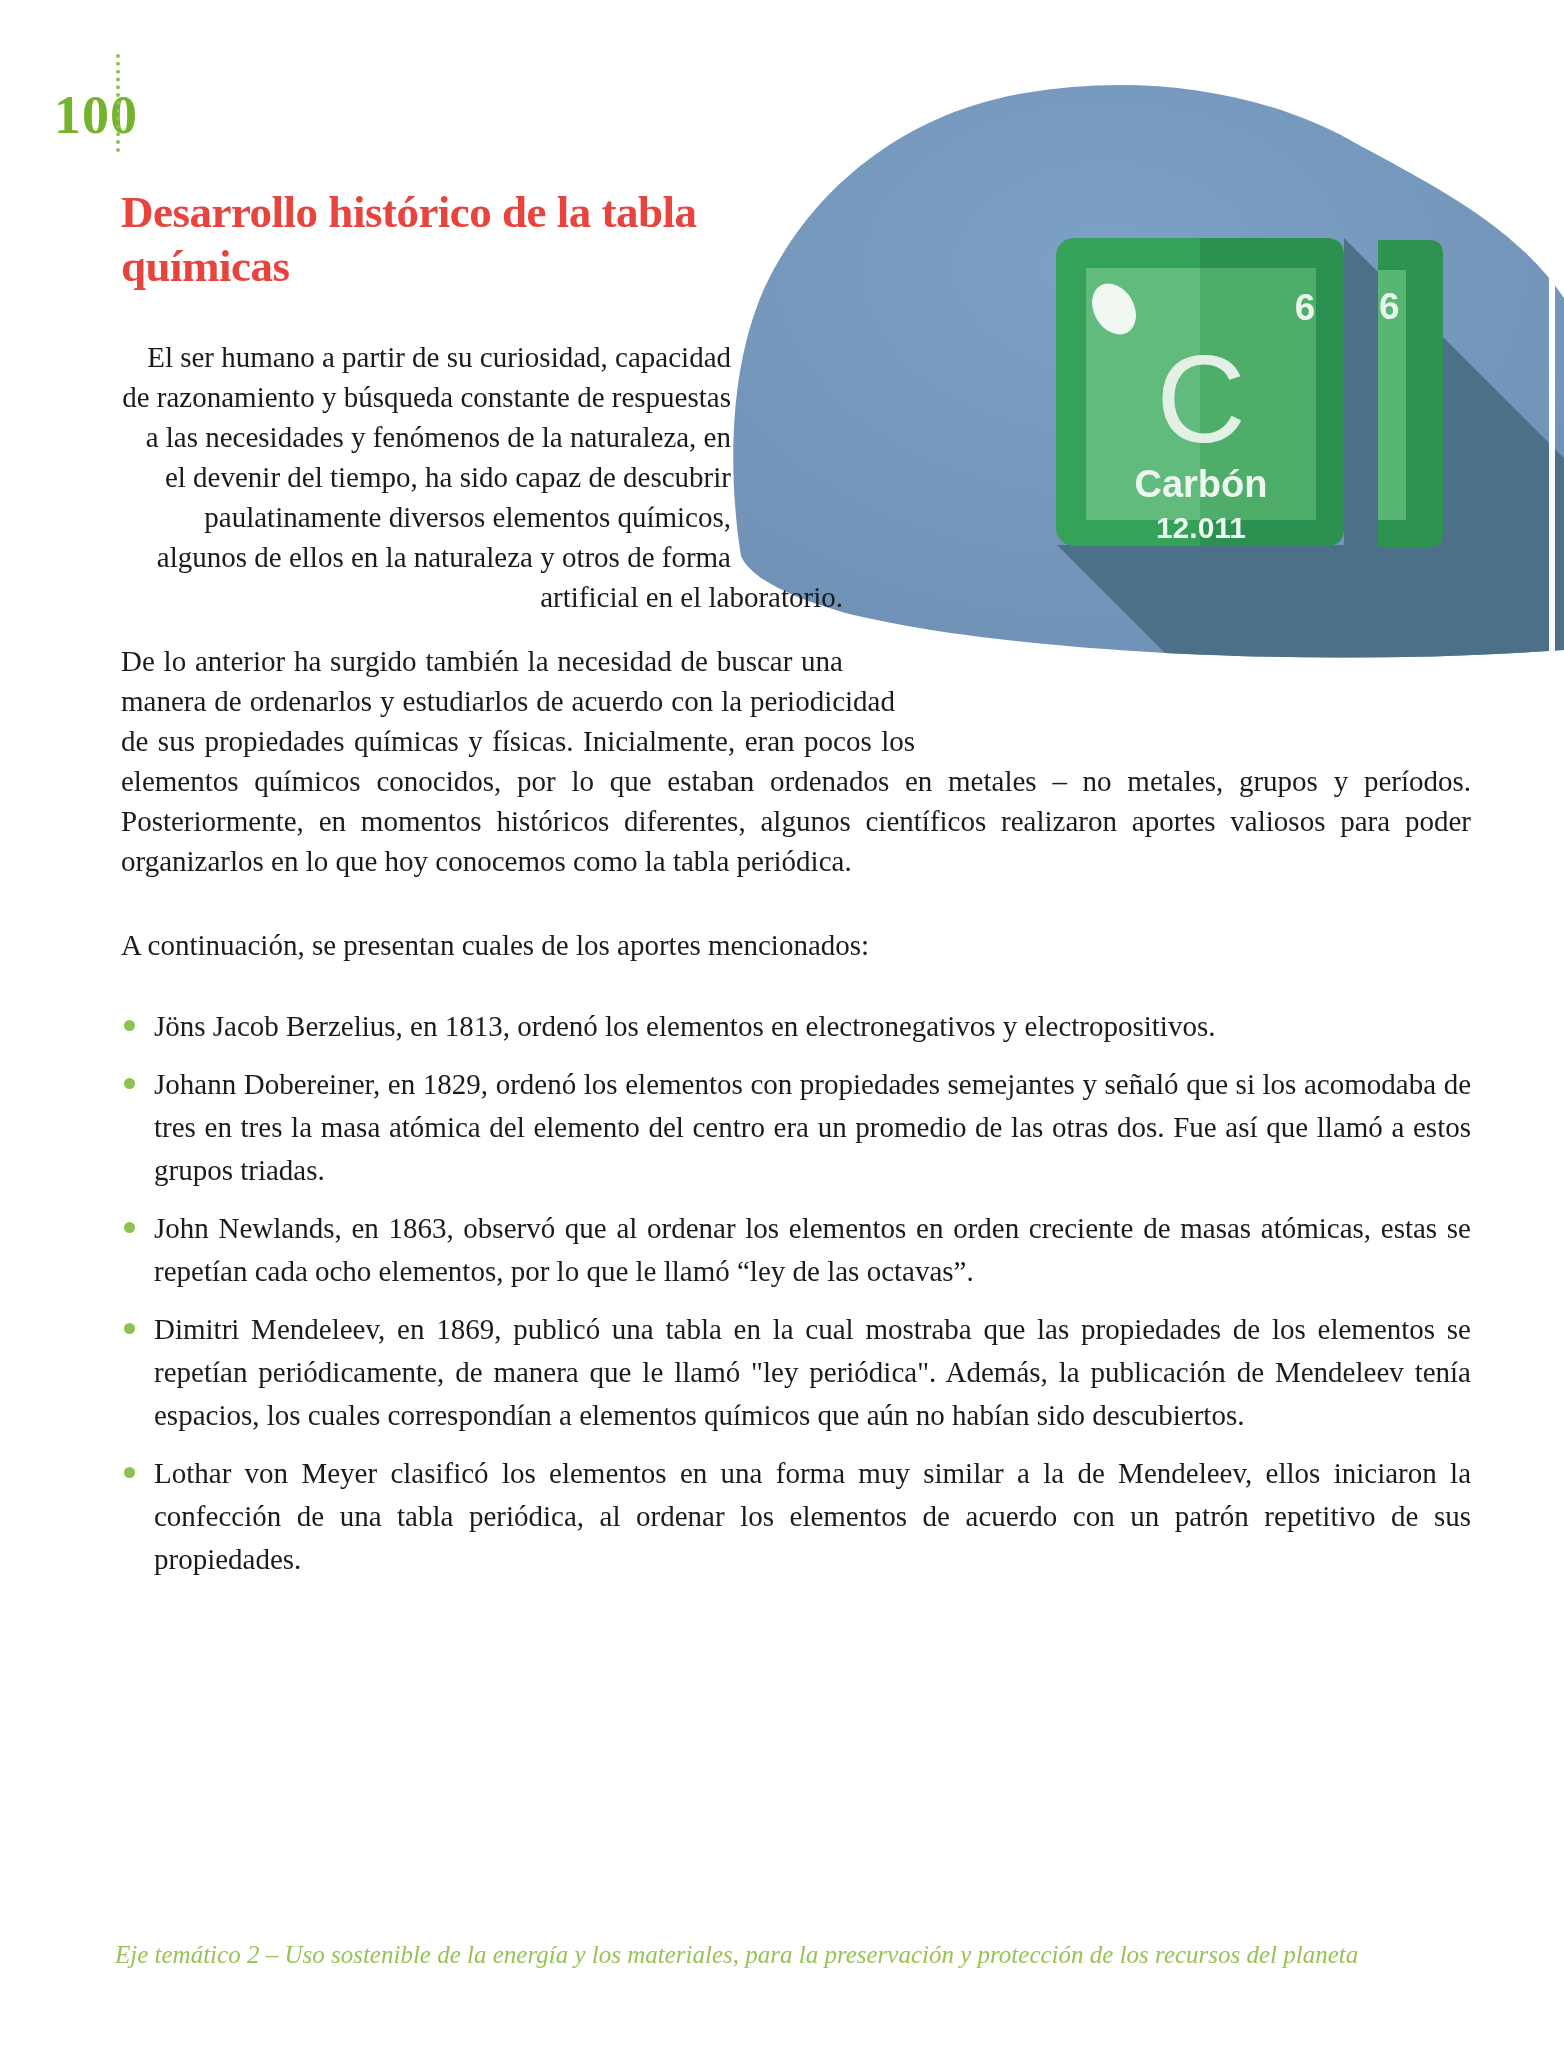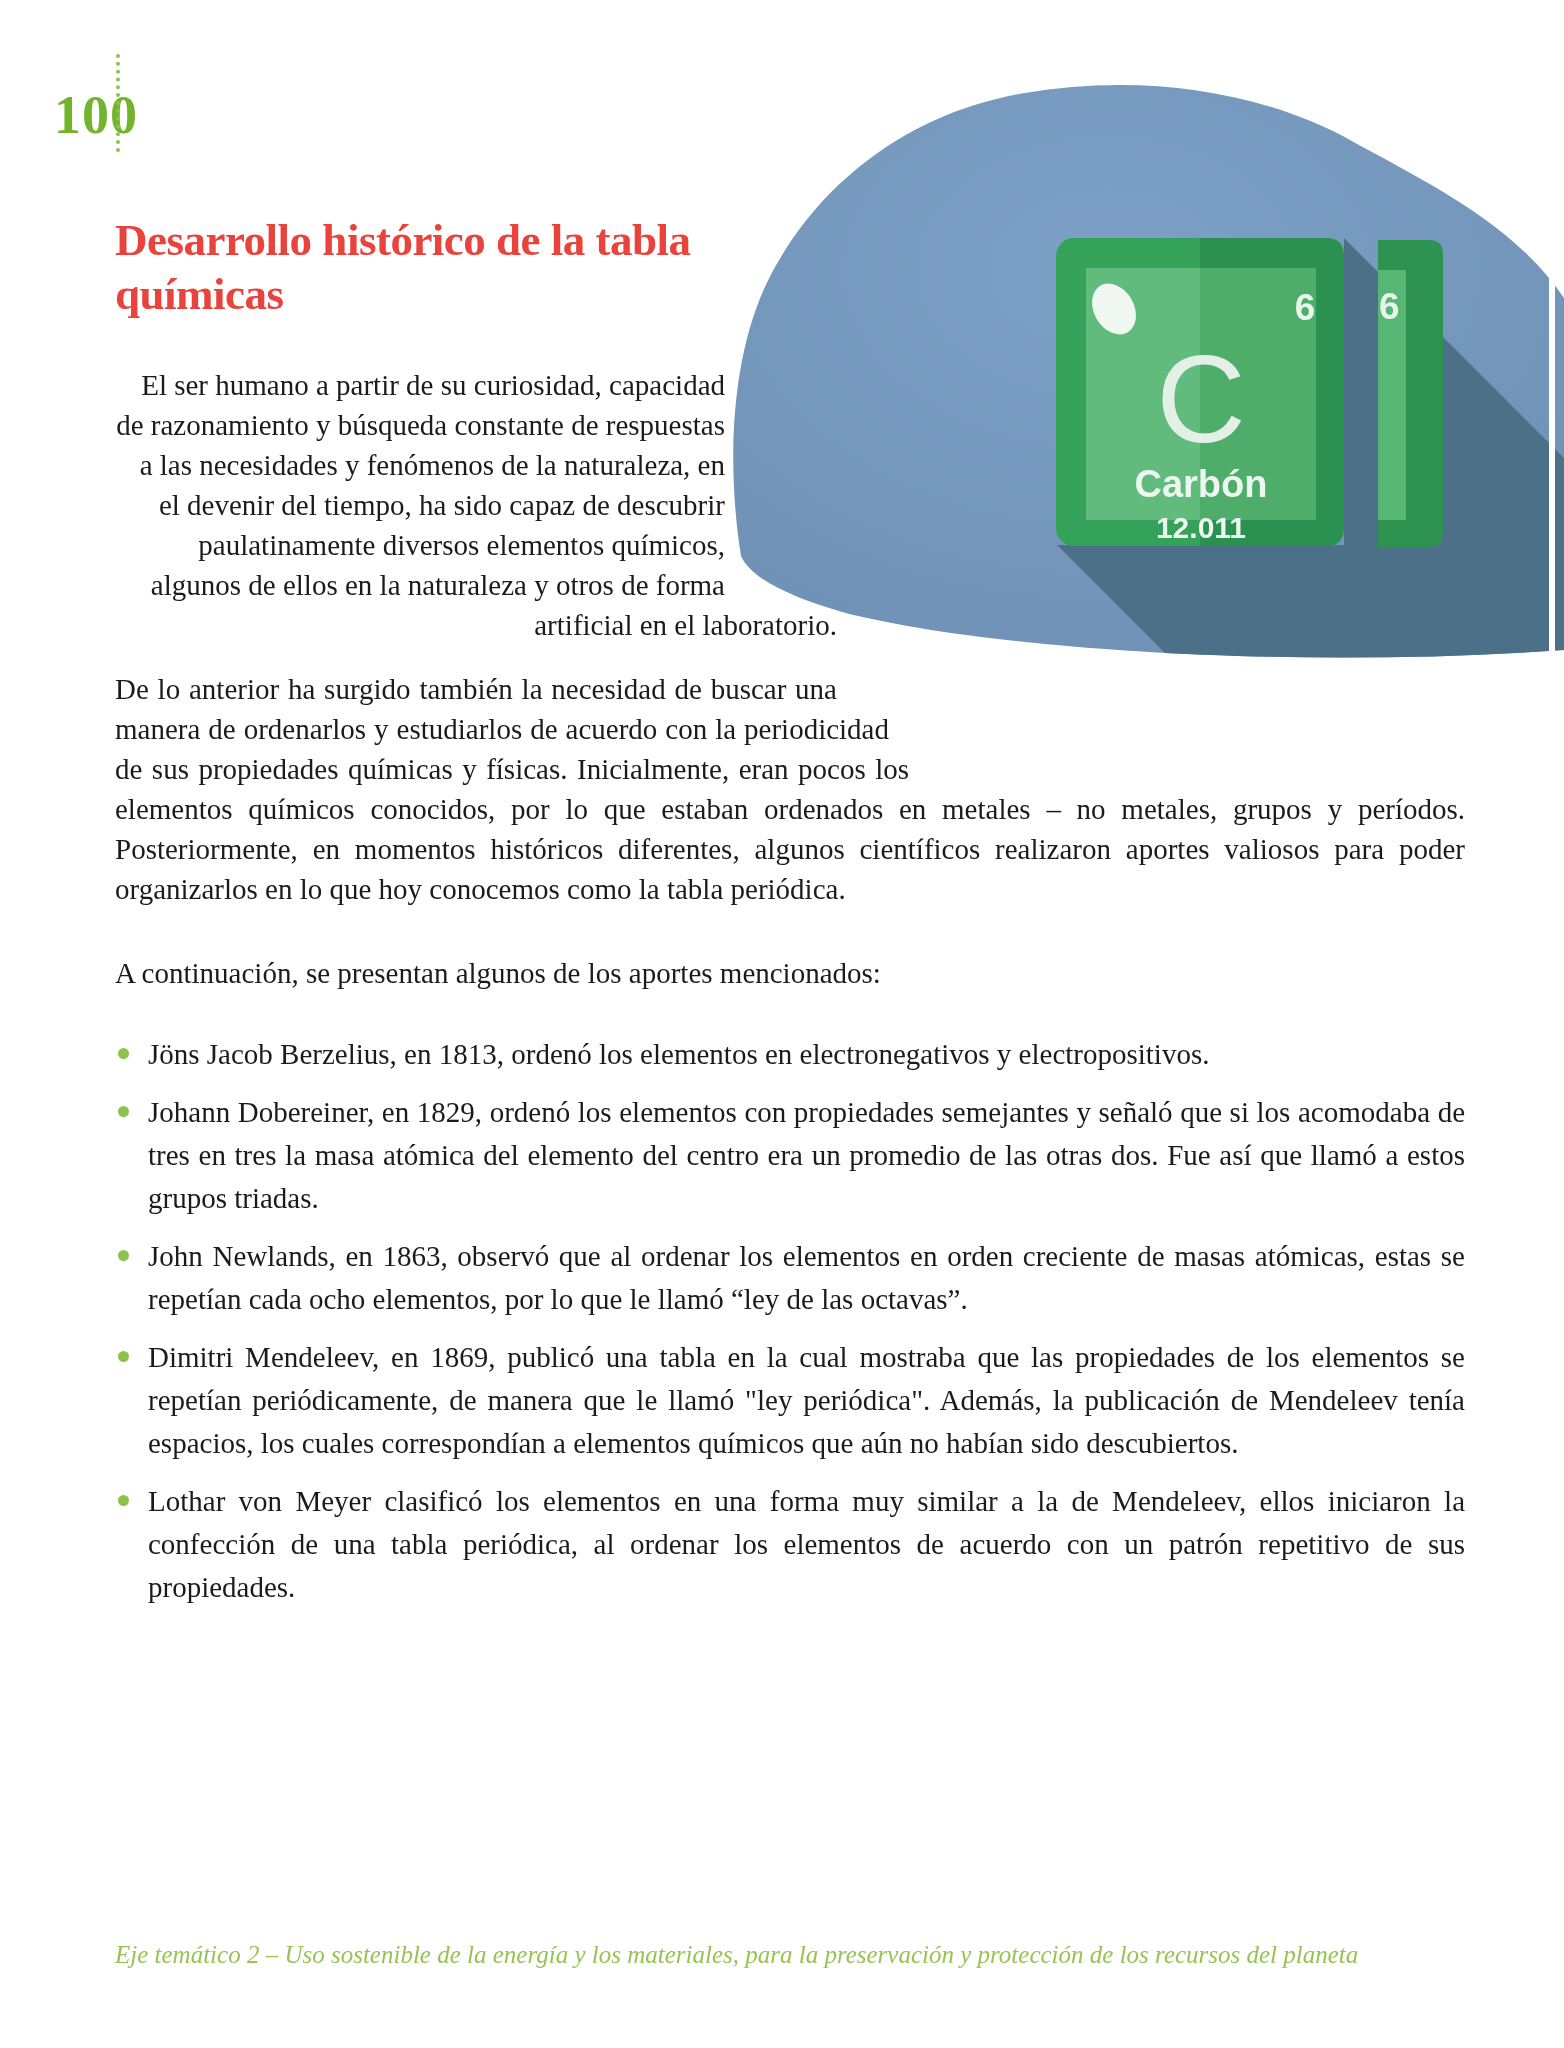--- a/index.html
+++ b/index.html
@@ -13,21 +13,21 @@
     position:absolute;left:54px;top:84px;
     font-size:54px;font-weight:bold;color:#74b42c;letter-spacing:1px;
   }
   .dotline{
     position:absolute;left:116px;top:54px;height:98px;width:0;
     border-right:4px dotted #8cc34d;
   }
 
   .graphic{position:absolute;left:700px;top:60px;width:864px;height:620px;z-index:1;}
 
-  .content{position:absolute;left:115px;top:185px;width:1350px;z-index:2;margin-top:28px;}
+  .content{position:absolute;left:121px;top:185px;width:1350px;z-index:2;}
 
   .title{
     margin:0 0 44px 0;color:#e8433c;font-weight:bold;
     font-size:45px;line-height:54px;letter-spacing:-0.5px;
   }
   .title-line{display:block;}
 
   p{margin:0;font-size:29px;line-height:40px;}
   .p1{text-align:right;}
   .p2{text-align:justify;margin-top:24px;}
@@ -111,21 +111,21 @@
       <span class="title-line">químicas</span>
     </h1>
 
     <div class="sp sp1"></div>
     <div class="sp sp2"></div>
     <div class="sp sp3"></div>
     <div class="sp sp4"></div>
 
     <p class="p1">El ser humano a partir de su curiosidad, capacidad de razonamiento y búsqueda constante de respuestas a las necesidades y fenómenos de la naturaleza, en el devenir del tiempo, ha sido capaz de descubrir paulatinamente diversos elementos químicos, algunos de ellos en la natu­raleza y otros de forma artificial en el laboratorio.</p>
     <p class="p2">De lo anterior ha surgido también la necesidad de buscar una manera de ordenarlos y estudiarlos de acuerdo con la periodicidad de sus propiedades químicas y físicas. Inicialmente, eran pocos los ele­mentos químicos conocidos, por lo que estaban ordenados en metales – no metales, grupos y períodos. Posteriormente, en momentos históricos diferentes, algunos científicos realizaron aportes valiosos para poder organizarlos en lo que hoy conocemos como la tabla periódica.</p>
-    <p class="p3">A continuación, se presentan algunos de los aportes mencionados:</p>
+    <p class="p3">A continuación, se presentan cuales de los aportes mencionados:</p>
 
     <ul class="aportes">
       <li>
         <span class="dot"></span>
         <span>Jöns Jacob Berzelius, en 1813, ordenó los elementos en electronegativos y electropositivos.</span>
       </li>
       <li>
         <span class="dot"></span>
         <span>Johann Dobereiner, en 1829, ordenó los elementos con propiedades semejantes y señaló que si los acomodaba de tres en tres la masa atómica del elemento del centro era un pro­medio de las otras dos. Fue así que llamó a estos grupos triadas.</span>
       </li>

